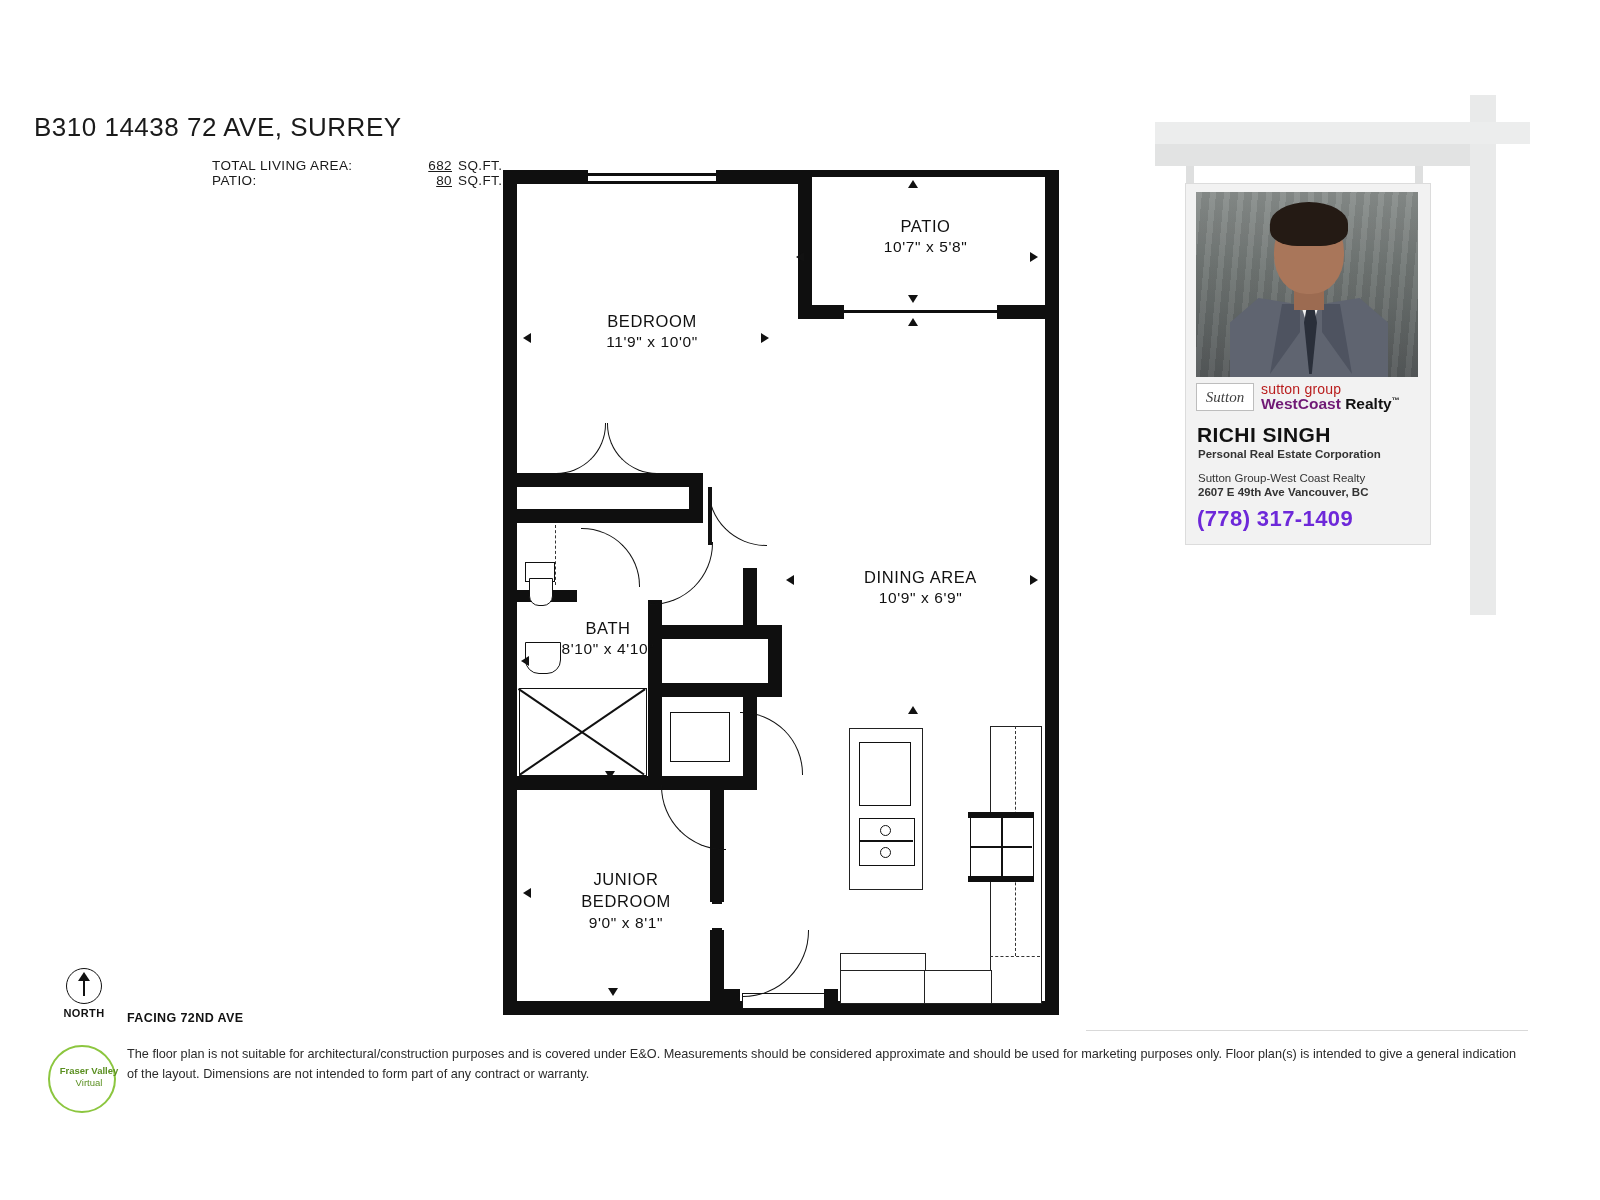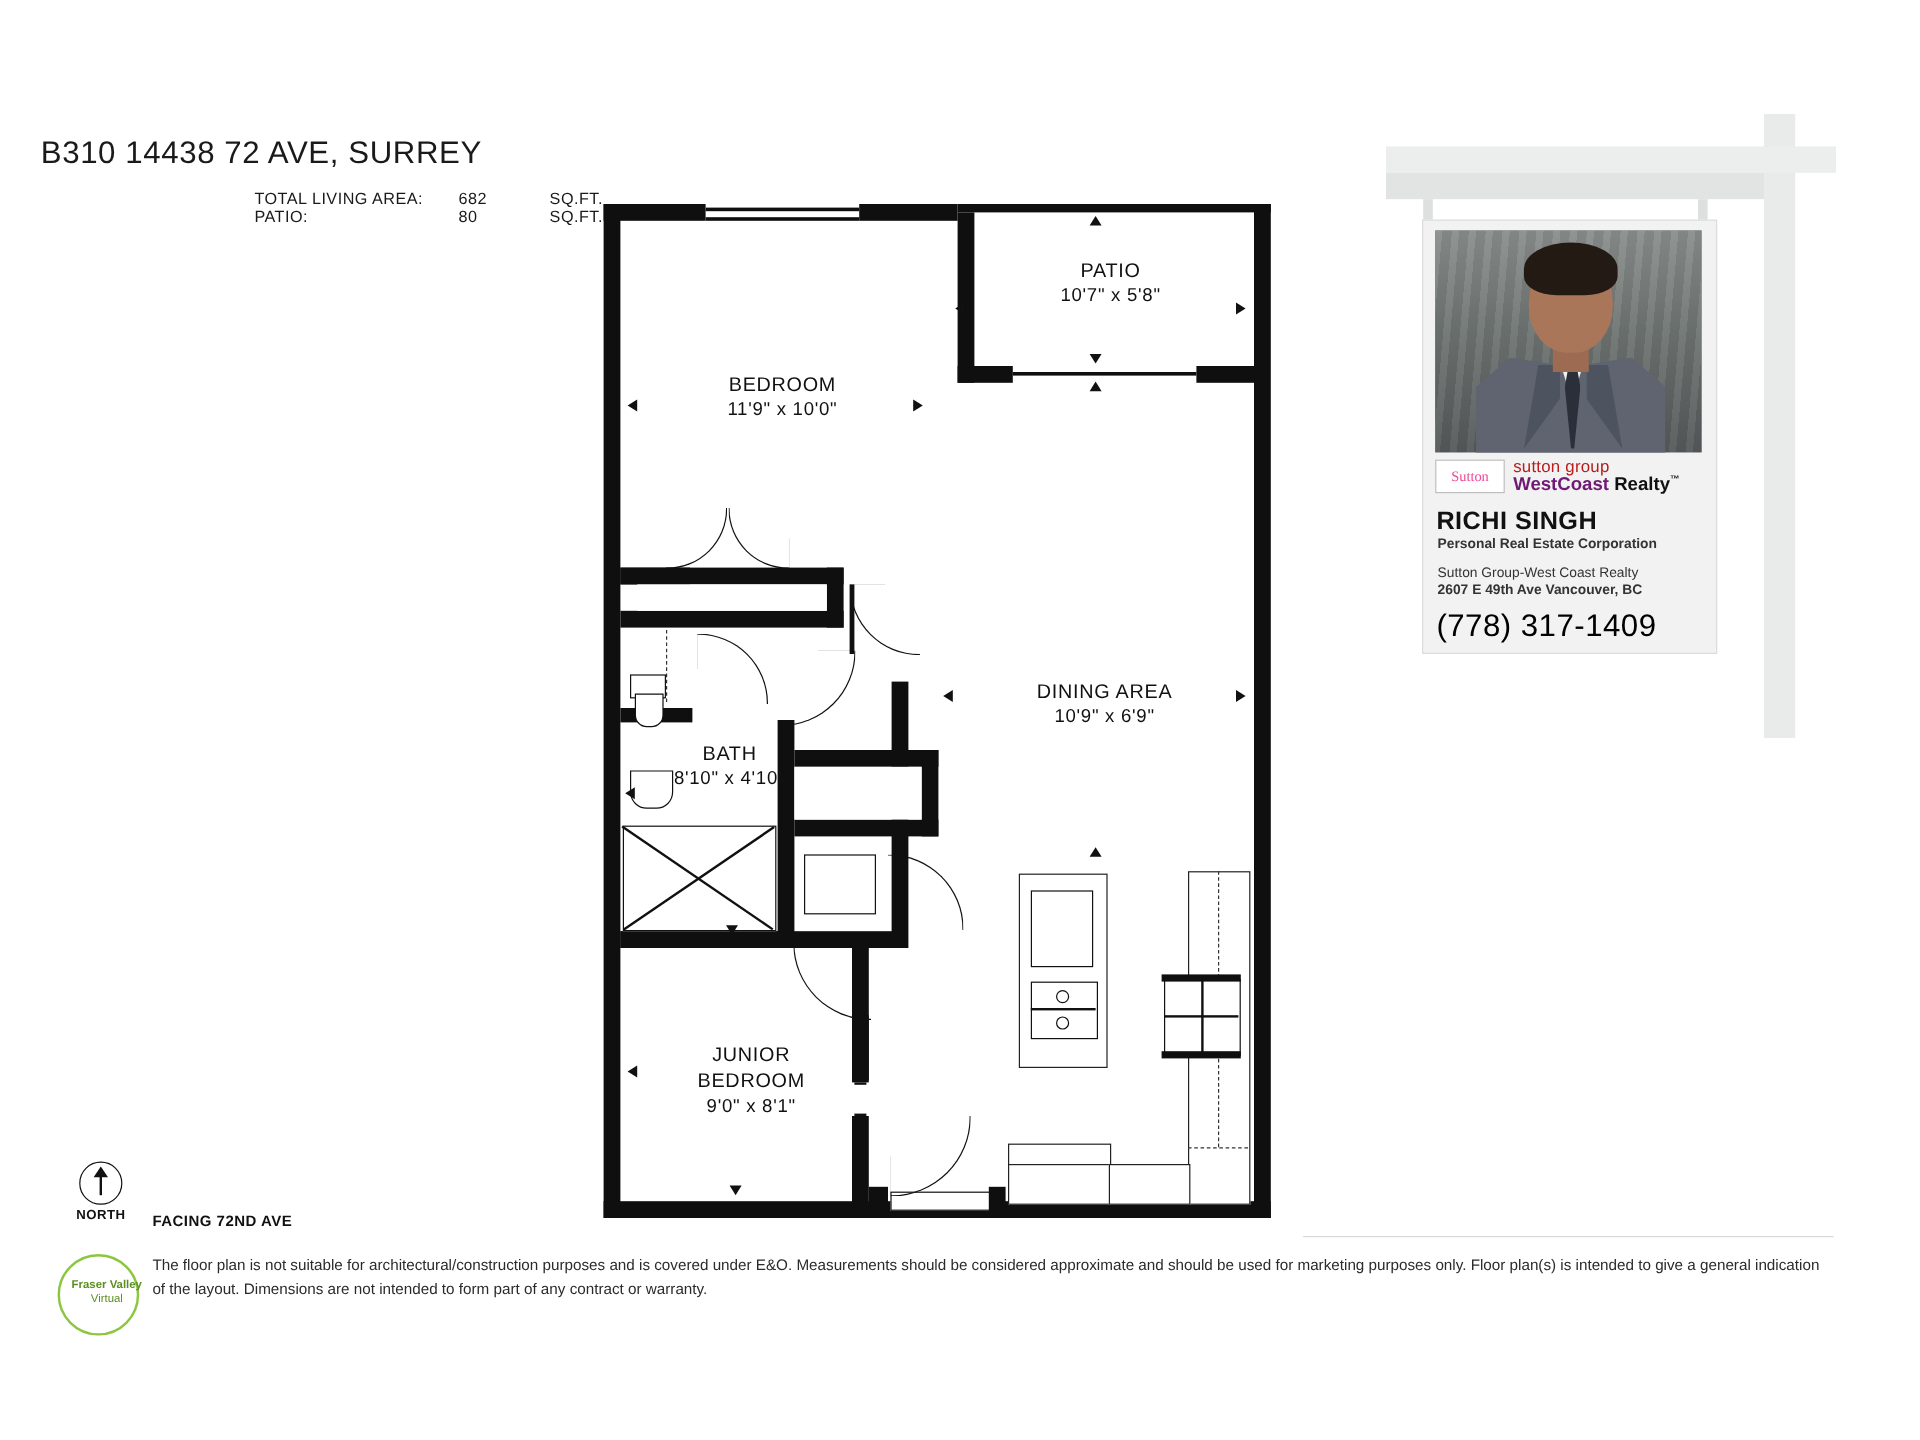--- a/index.html
+++ b/index.html
@@ -14,21 +14,21 @@
   .root{position:absolute;inset:0;}
 
   
   .title{
     position:absolute;left:34px;top:112px;
     font-size:26px;letter-spacing:0.5px;font-weight:400;color:#1a1a1a;
   }
   .areas{position:absolute;left:212px;top:158px;font-size:13.5px;letter-spacing:.4px;}
   .area-row{display:flex;}
   .area-row .lbl{width:170px;}
-  .area-row .val{width:70px;}
+  .area-row .val{width:70px;text-align:right;text-decoration:underline;}
   .area-row .unit{padding-left:6px;}
 
   
   .plan{position:absolute;left:503px;top:170px;width:556px;height:845px;}
   .wall{position:absolute;background:#0f0f0f;}
   .thin{position:absolute;background:#111;}
   .room-lbl{position:absolute;text-align:center;font-size:16.5px;line-height:1.35;letter-spacing:.6px;color:#111;}
   .room-lbl .dim{font-size:15.5px;}
   .white{position:absolute;background:#fff;}
   .outline{position:absolute;border:1.5px solid #111;background:#fff;}
@@ -61,32 +61,32 @@
      clip-path:polygon(22% 0,78% 0,64% 30%,50% 60%,36% 30%);}
   .photo .tie{position:absolute;left:108px;top:116px;width:13px;height:66px;background:#2a2f3a;
      clip-path:polygon(20% 0,80% 0,100% 22%,60% 100%,40% 100%,0 22%);}
   .photo .lapelL{position:absolute;left:74px;top:112px;width:30px;height:70px;background:#4e5360;
      clip-path:polygon(100% 0,100% 40%,0 100%,40% 0);}
   .photo .lapelR{position:absolute;left:126px;top:112px;width:30px;height:70px;background:#4e5360;
      clip-path:polygon(0 0,60% 0,100% 100%,0 40%);}
 
   .brandrow{position:absolute;left:1196px;top:380px;width:222px;height:34px;display:flex;align-items:center;}
   .sutton-box{width:56px;height:26px;background:#fff;border:1px solid #bdbdbd;display:flex;align-items:center;justify-content:center;}
-  .sutton-word{font-family:"Liberation Serif",serif;font-size:12px;color:#ec4899;}
+  .sutton-word{font-family:"Liberation Serif",serif;font-style:italic;font-size:15px;color:#404040;}
   .brandtext{padding-left:7px;line-height:1.05;}
   .brand-l1{font-size:14px;color:#b91c1c;letter-spacing:.2px;}
   .brand-l2{font-size:15.5px;font-weight:bold;color:#111;}
   .brand-l2 .red{color:#701a75;}
   .brand-l2 .tm{font-size:8px;vertical-align:super;}
 
   .agent-name{position:absolute;left:1197px;top:423px;font-size:21px;font-weight:bold;letter-spacing:.4px;color:#111;}
   .agent-sub{position:absolute;left:1198px;top:448px;font-size:11.5px;font-weight:bold;color:#333;}
   .agent-addr1{position:absolute;left:1198px;top:472px;font-size:11.5px;font-weight:normal;color:#333;}
   .agent-addr2{position:absolute;left:1198px;top:486px;font-size:11.5px;font-weight:bold;color:#333;}
-  .agent-phone{position:absolute;left:1197px;top:506px;font-size:26px;font-weight:normal;letter-spacing:.4px;color:#000000;}
+  .agent-phone{position:absolute;left:1197px;top:506px;font-size:22px;font-weight:bold;letter-spacing:.4px;color:#6d28d9;}
 
   
   .north{position:absolute;left:60px;top:968px;width:48px;text-align:center;}
   .north .circ{width:34px;height:34px;border:1.5px solid #111;border-radius:50%;margin:0 auto;position:relative;}
   .north .circ .shaft{position:absolute;left:16px;top:7px;width:1.5px;height:20px;background:#111;}
   .north .circ .head{position:absolute;left:11px;top:3px;width:0;height:0;border-left:6px solid transparent;border-right:6px solid transparent;border-bottom:9px solid #111;}
   .north .lbl{font-size:11px;font-weight:bold;letter-spacing:.4px;margin-top:3px;color:#111;}
   .facing{position:absolute;left:127px;top:1011px;font-size:12.5px;font-weight:bold;letter-spacing:.4px;color:#111;}
 
   .hr{position:absolute;left:1086px;top:1030px;width:442px;height:1px;background:#d9d9d9;}

